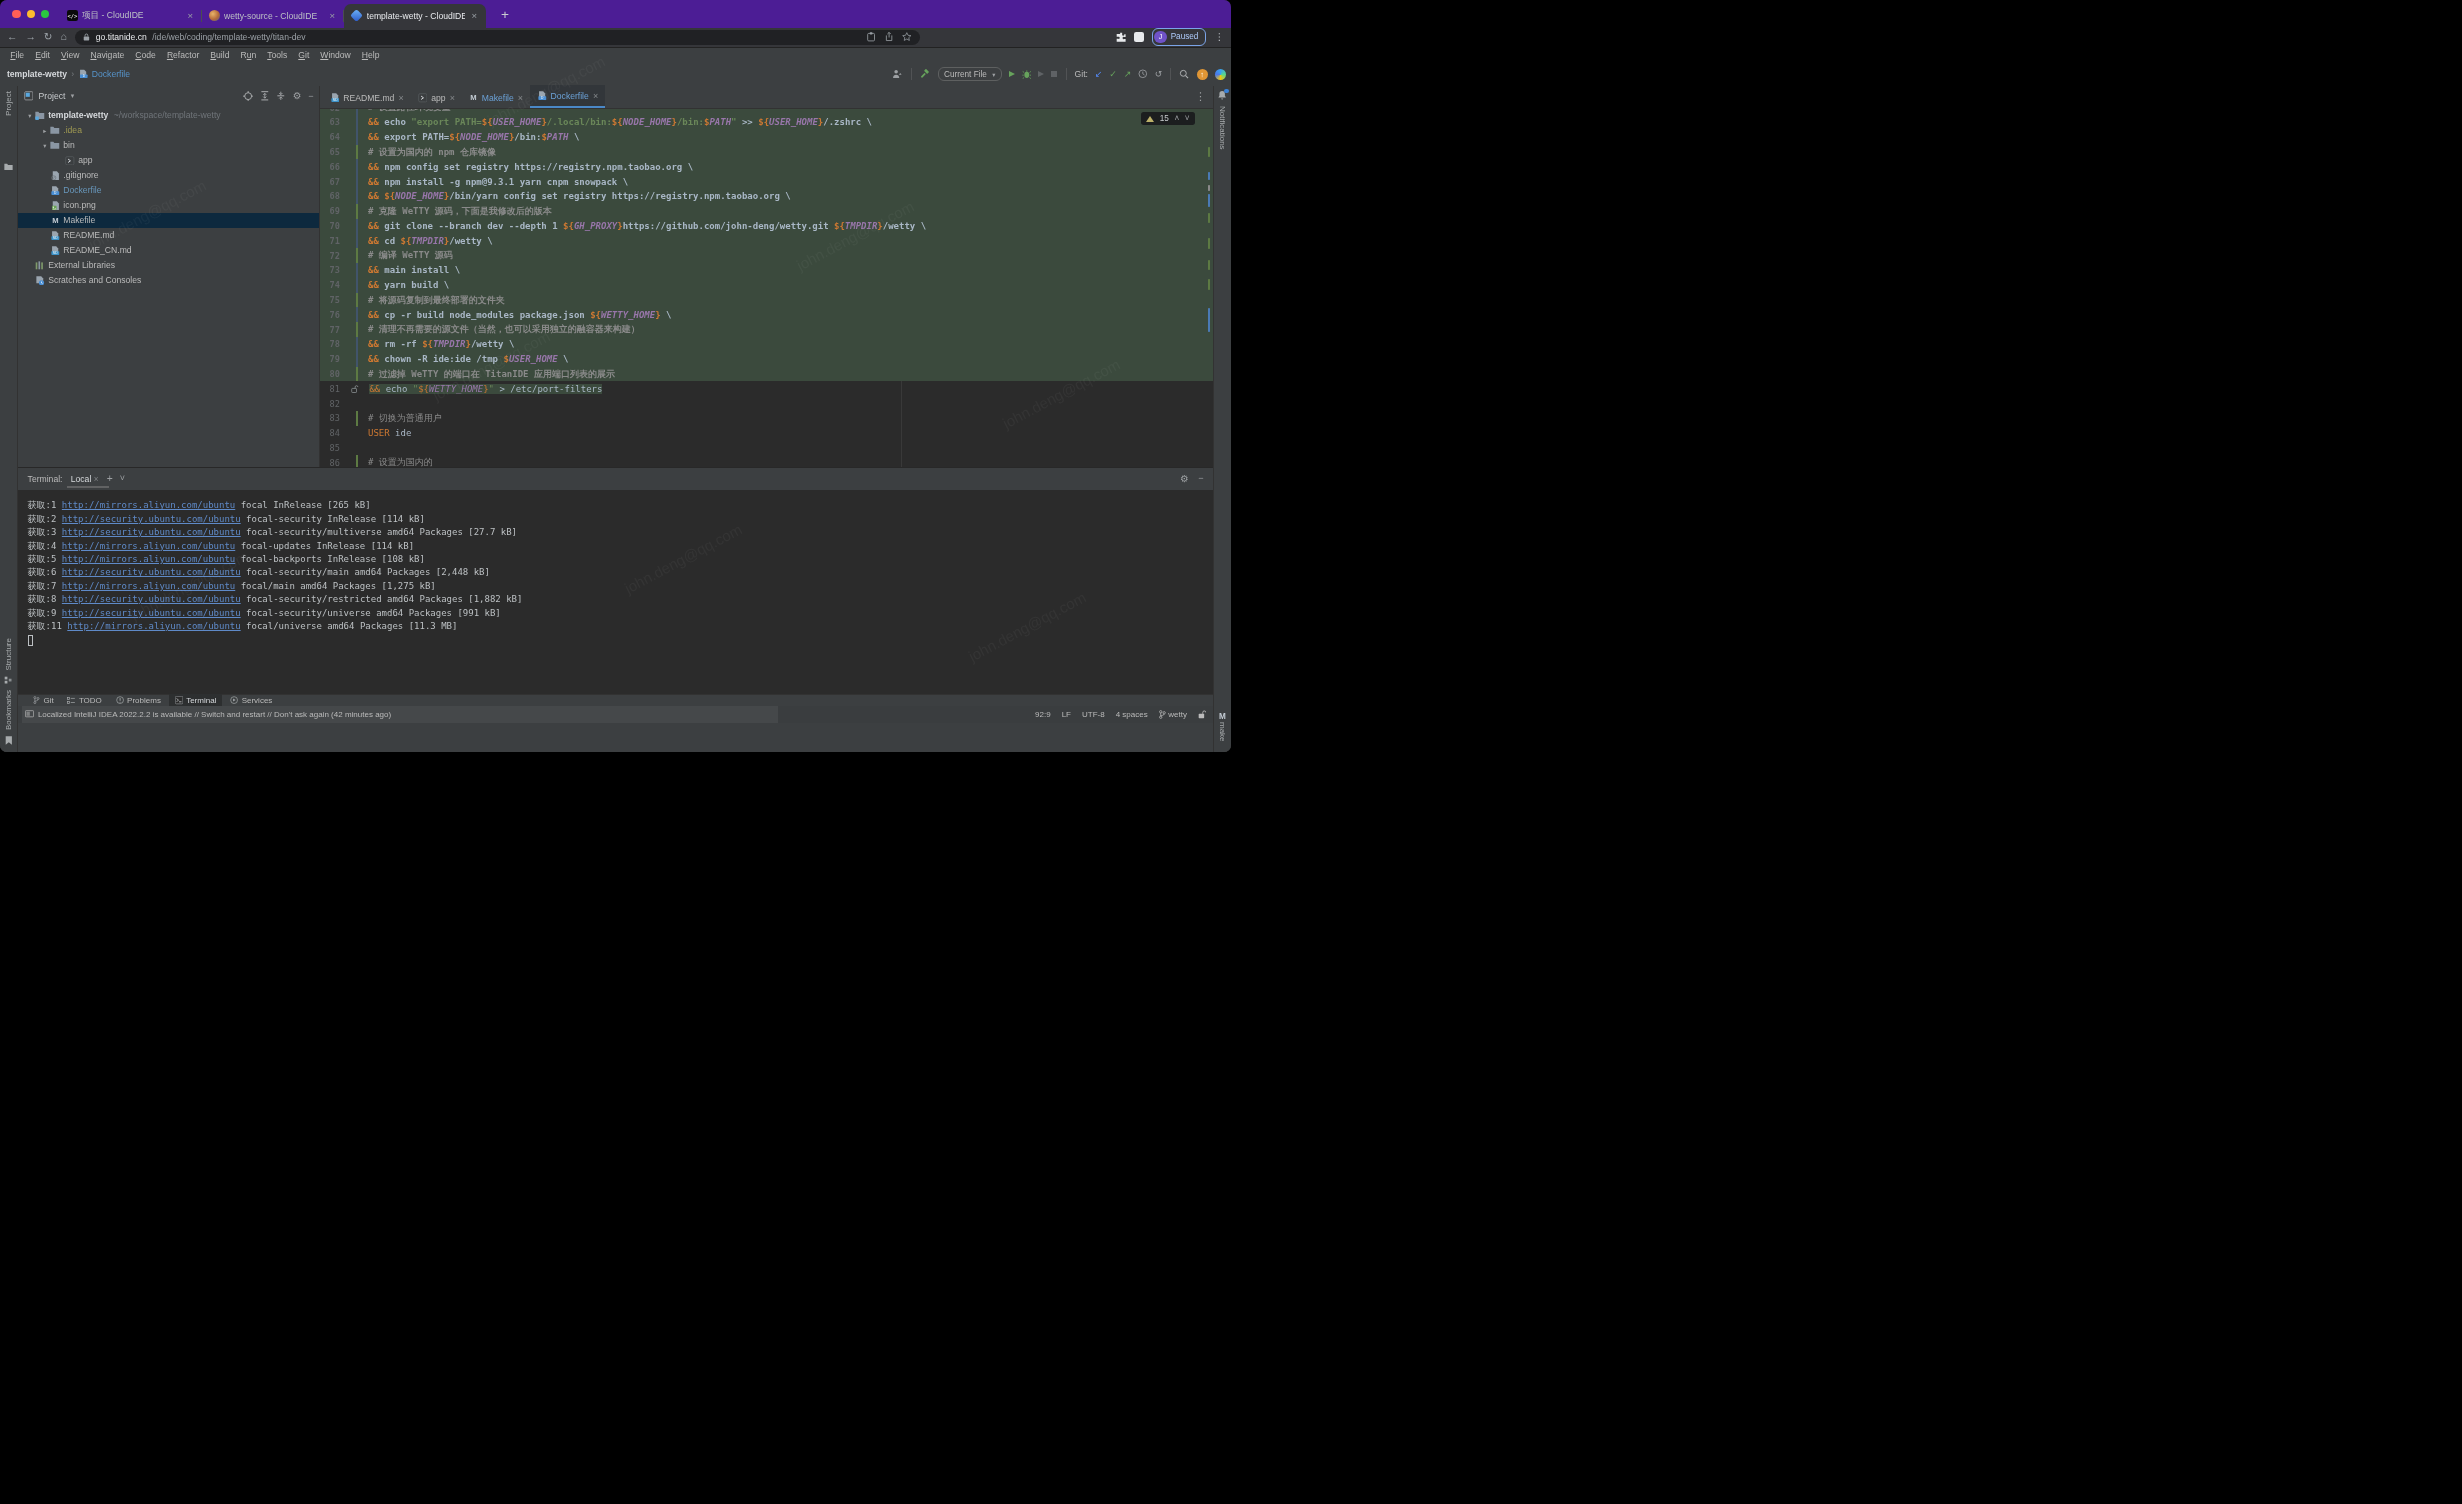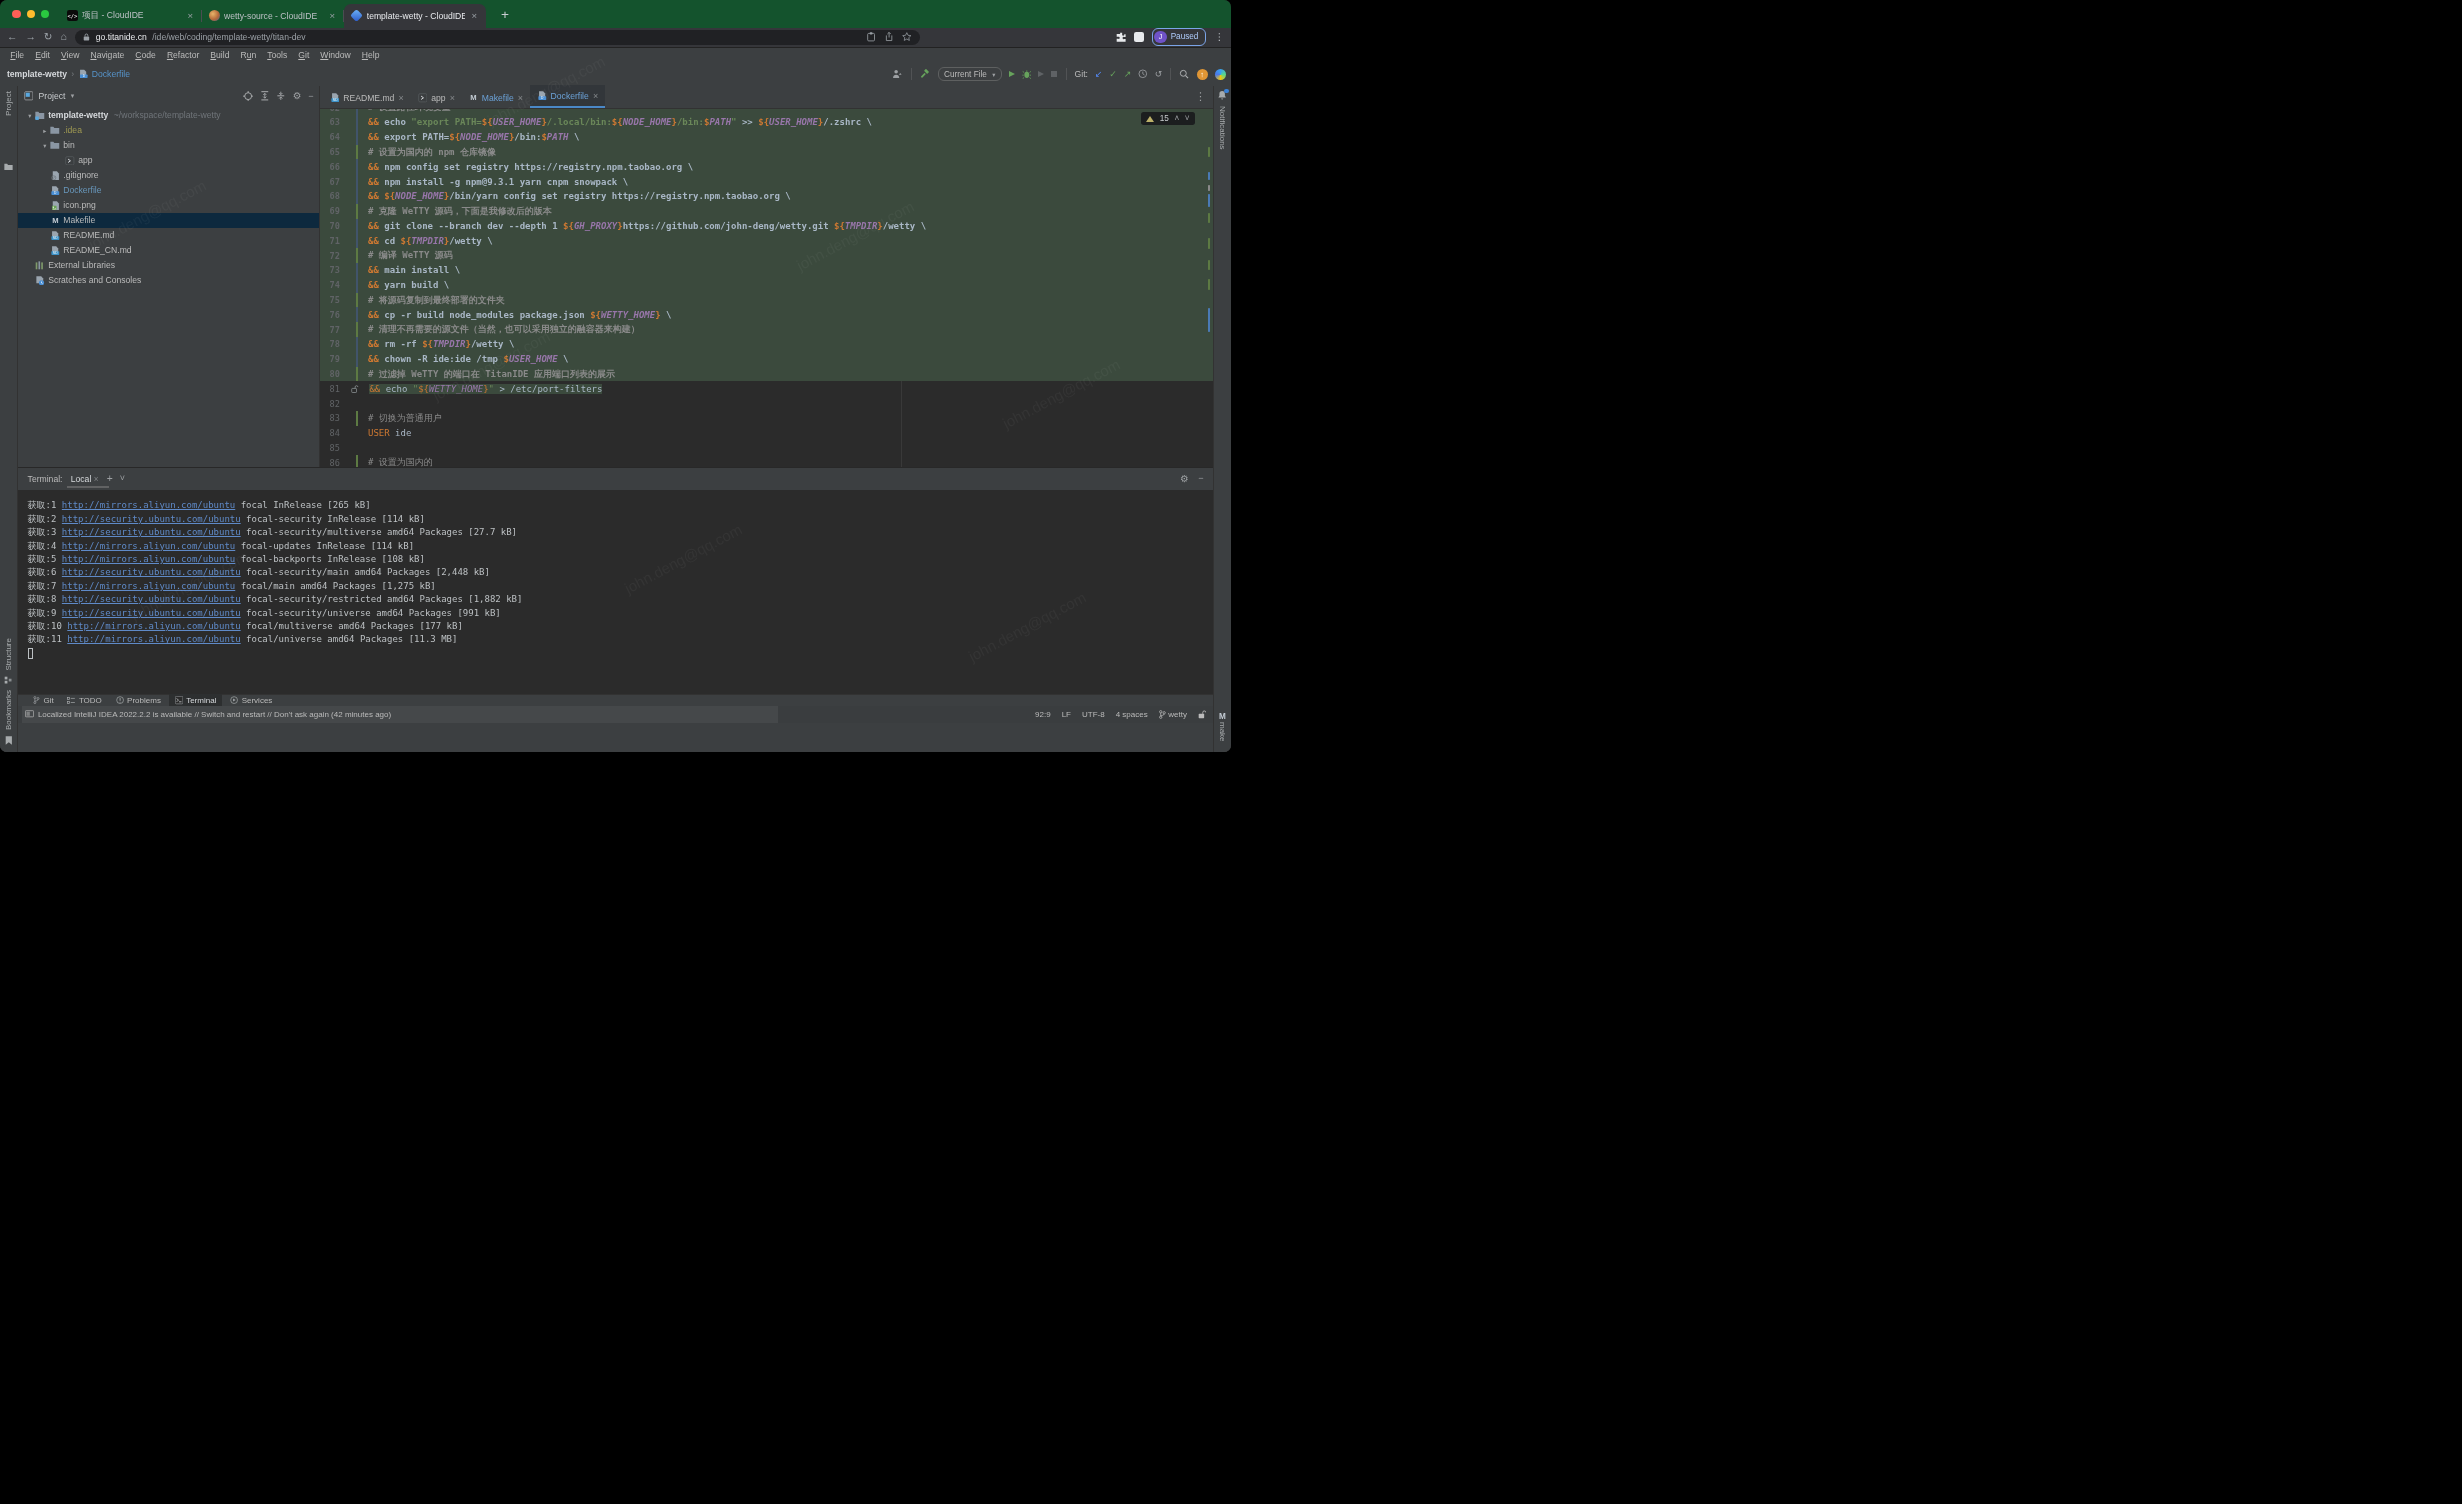--- a/index.html
+++ b/index.html
@@ -1,21 +1,21 @@
 <!DOCTYPE html>
 <html style="font-size:11px"><head>
 <meta charset="utf-8">
 <style>
   * { margin:0; padding:0; box-sizing:border-box; }
   html,body { background:#000; }
   body { width:1231px; height:752px; font-family:"Liberation Sans", sans-serif; overflow:hidden; position:relative; }
   .window { position:absolute; inset:0; border-radius:6.9px; overflow:hidden; background:#2b2b2b; }
 
   
-  .tabstrip { height:27.5px; background:#14532d; display:flex; align-items:flex-end; position:relative;gap:8px; }
+  .tabstrip { height:27.5px; background:#4c1d95; display:flex; align-items:flex-end; position:relative;gap:8px; }
   .traffic { position:absolute; left:12.4px; top:9.6px; display:flex; gap:6.2px; }
   .traffic span { width:8.2px; height:8.2px; border-radius:50%; display:block; }
   .t-red{background:#ff5f57}.t-yellow{background:#febc2e}.t-green{background:#2ac840}
   .tabs { display:flex; align-items:flex-end; margin-left:60px; height:100%; }
   .btab { width:142px; height:23.4px; display:flex; align-items:center; padding:0 6.9px; color:#bdc1c6; font-size:8.6px; position:relative; }
   .btab .sep { position:absolute; right:0; top:5.5px; width:0.7px; height:12.4px; background:#4a4d51; }
   .btab.active { background:#35363a; border-radius:6.9px 6.9px 0 0; color:#e8eaed; }
   .btab .title { flex:1; white-space:nowrap; overflow:hidden; margin:0 4.1px; }
   .btab .x { color:#9aa0a6; font-size:9.6px; padding:0 2.1px; }
   .newtab { color:#c9cdd1; font-size:13.7px; margin:0 0 5.5px 6.9px; }
@@ -673,21 +673,20 @@
           <div class="term-body" id="terminal-body">
               <div class="tline"><span>获取:1 </span><span class="tlink">http://mirrors.aliyun.com/ubuntu</span><span> focal InRelease [265 kB]</span></div>
               <div class="tline"><span>获取:2 </span><span class="tlink">http://security.ubuntu.com/ubuntu</span><span> focal-security InRelease [114 kB]</span></div>
               <div class="tline"><span>获取:3 </span><span class="tlink">http://security.ubuntu.com/ubuntu</span><span> focal-security/multiverse amd64 Packages [27.7 kB]</span></div>
               <div class="tline"><span>获取:4 </span><span class="tlink">http://mirrors.aliyun.com/ubuntu</span><span> focal-updates InRelease [114 kB]</span></div>
               <div class="tline"><span>获取:5 </span><span class="tlink">http://mirrors.aliyun.com/ubuntu</span><span> focal-backports InRelease [108 kB]</span></div>
               <div class="tline"><span>获取:6 </span><span class="tlink">http://security.ubuntu.com/ubuntu</span><span> focal-security/main amd64 Packages [2,448 kB]</span></div>
               <div class="tline"><span>获取:7 </span><span class="tlink">http://mirrors.aliyun.com/ubuntu</span><span> focal/main amd64 Packages [1,275 kB]</span></div>
               <div class="tline"><span>获取:8 </span><span class="tlink">http://security.ubuntu.com/ubuntu</span><span> focal-security/restricted amd64 Packages [1,882 kB]</span></div>
               <div class="tline"><span>获取:9 </span><span class="tlink">http://security.ubuntu.com/ubuntu</span><span> focal-security/universe amd64 Packages [991 kB]</span></div>
-              <div class="tline"><span>获取:10 </span><span class="tlink">http://mirrors.aliyun.com/ubuntu</span><span> focal/multiverse amd64 Packages [177 kB]</span></div>
               <div class="tline"><span>获取:11 </span><span class="tlink">http://mirrors.aliyun.com/ubuntu</span><span> focal/universe amd64 Packages [11.3 MB]</span></div>
               <div class="cursorbox"></div>
             </div>
         </div>
 
         <div class="twbar" id="toolwindow-bar">
             <div class="twitem">
               <span>
                 <svg width="6.9" height="8.2" viewBox="0 0 10 13">
                   <circle cx="2.5" cy="2.5" r="1.6" stroke="#a7abad" fill="none"></circle>

